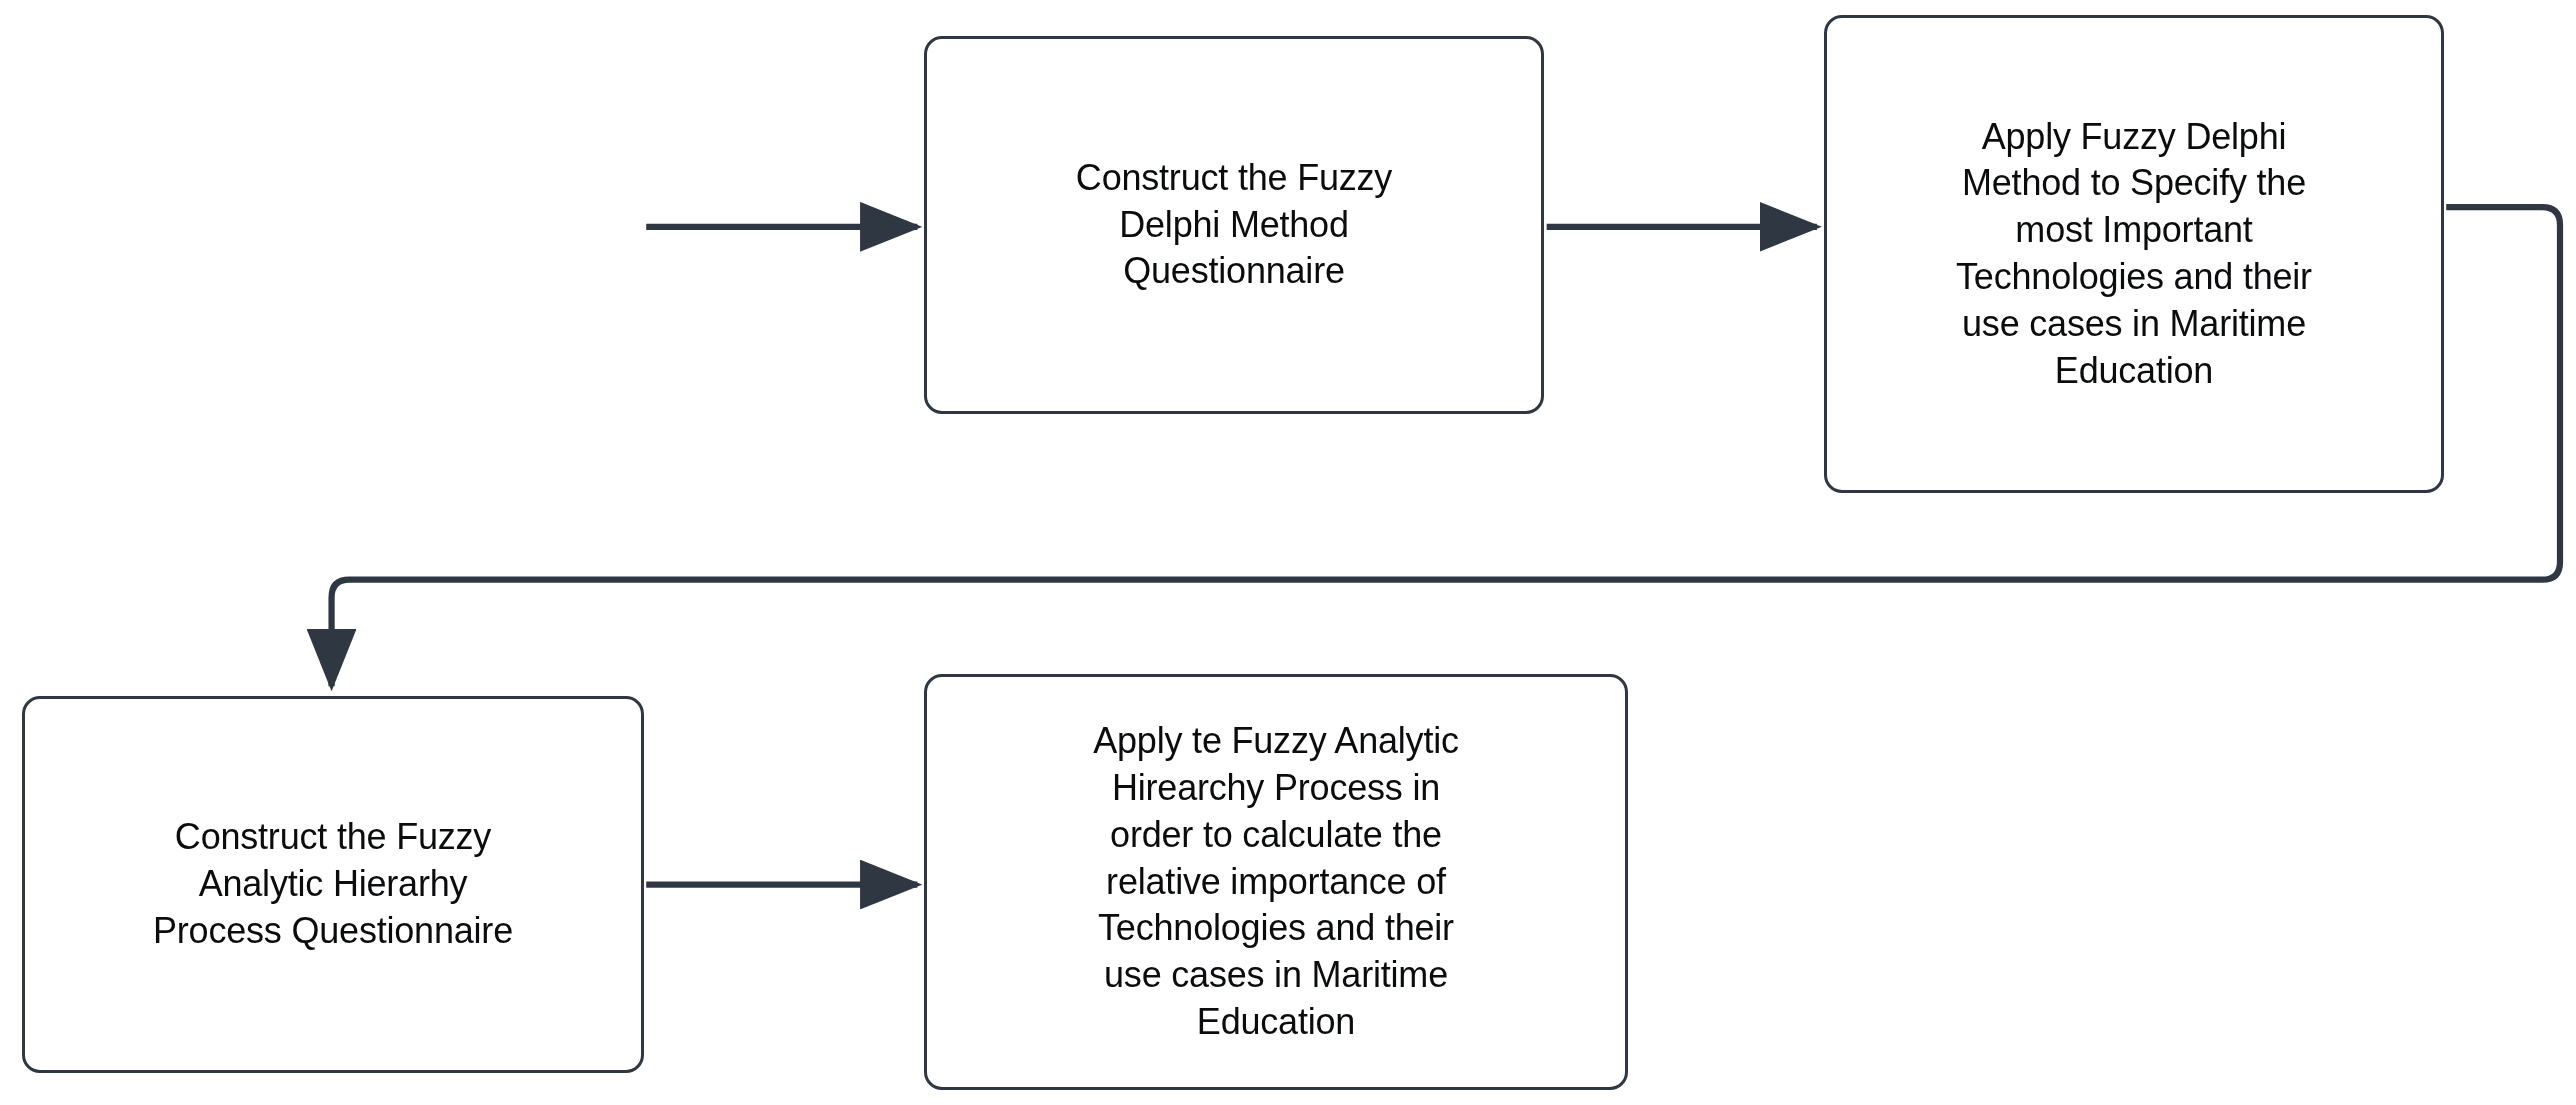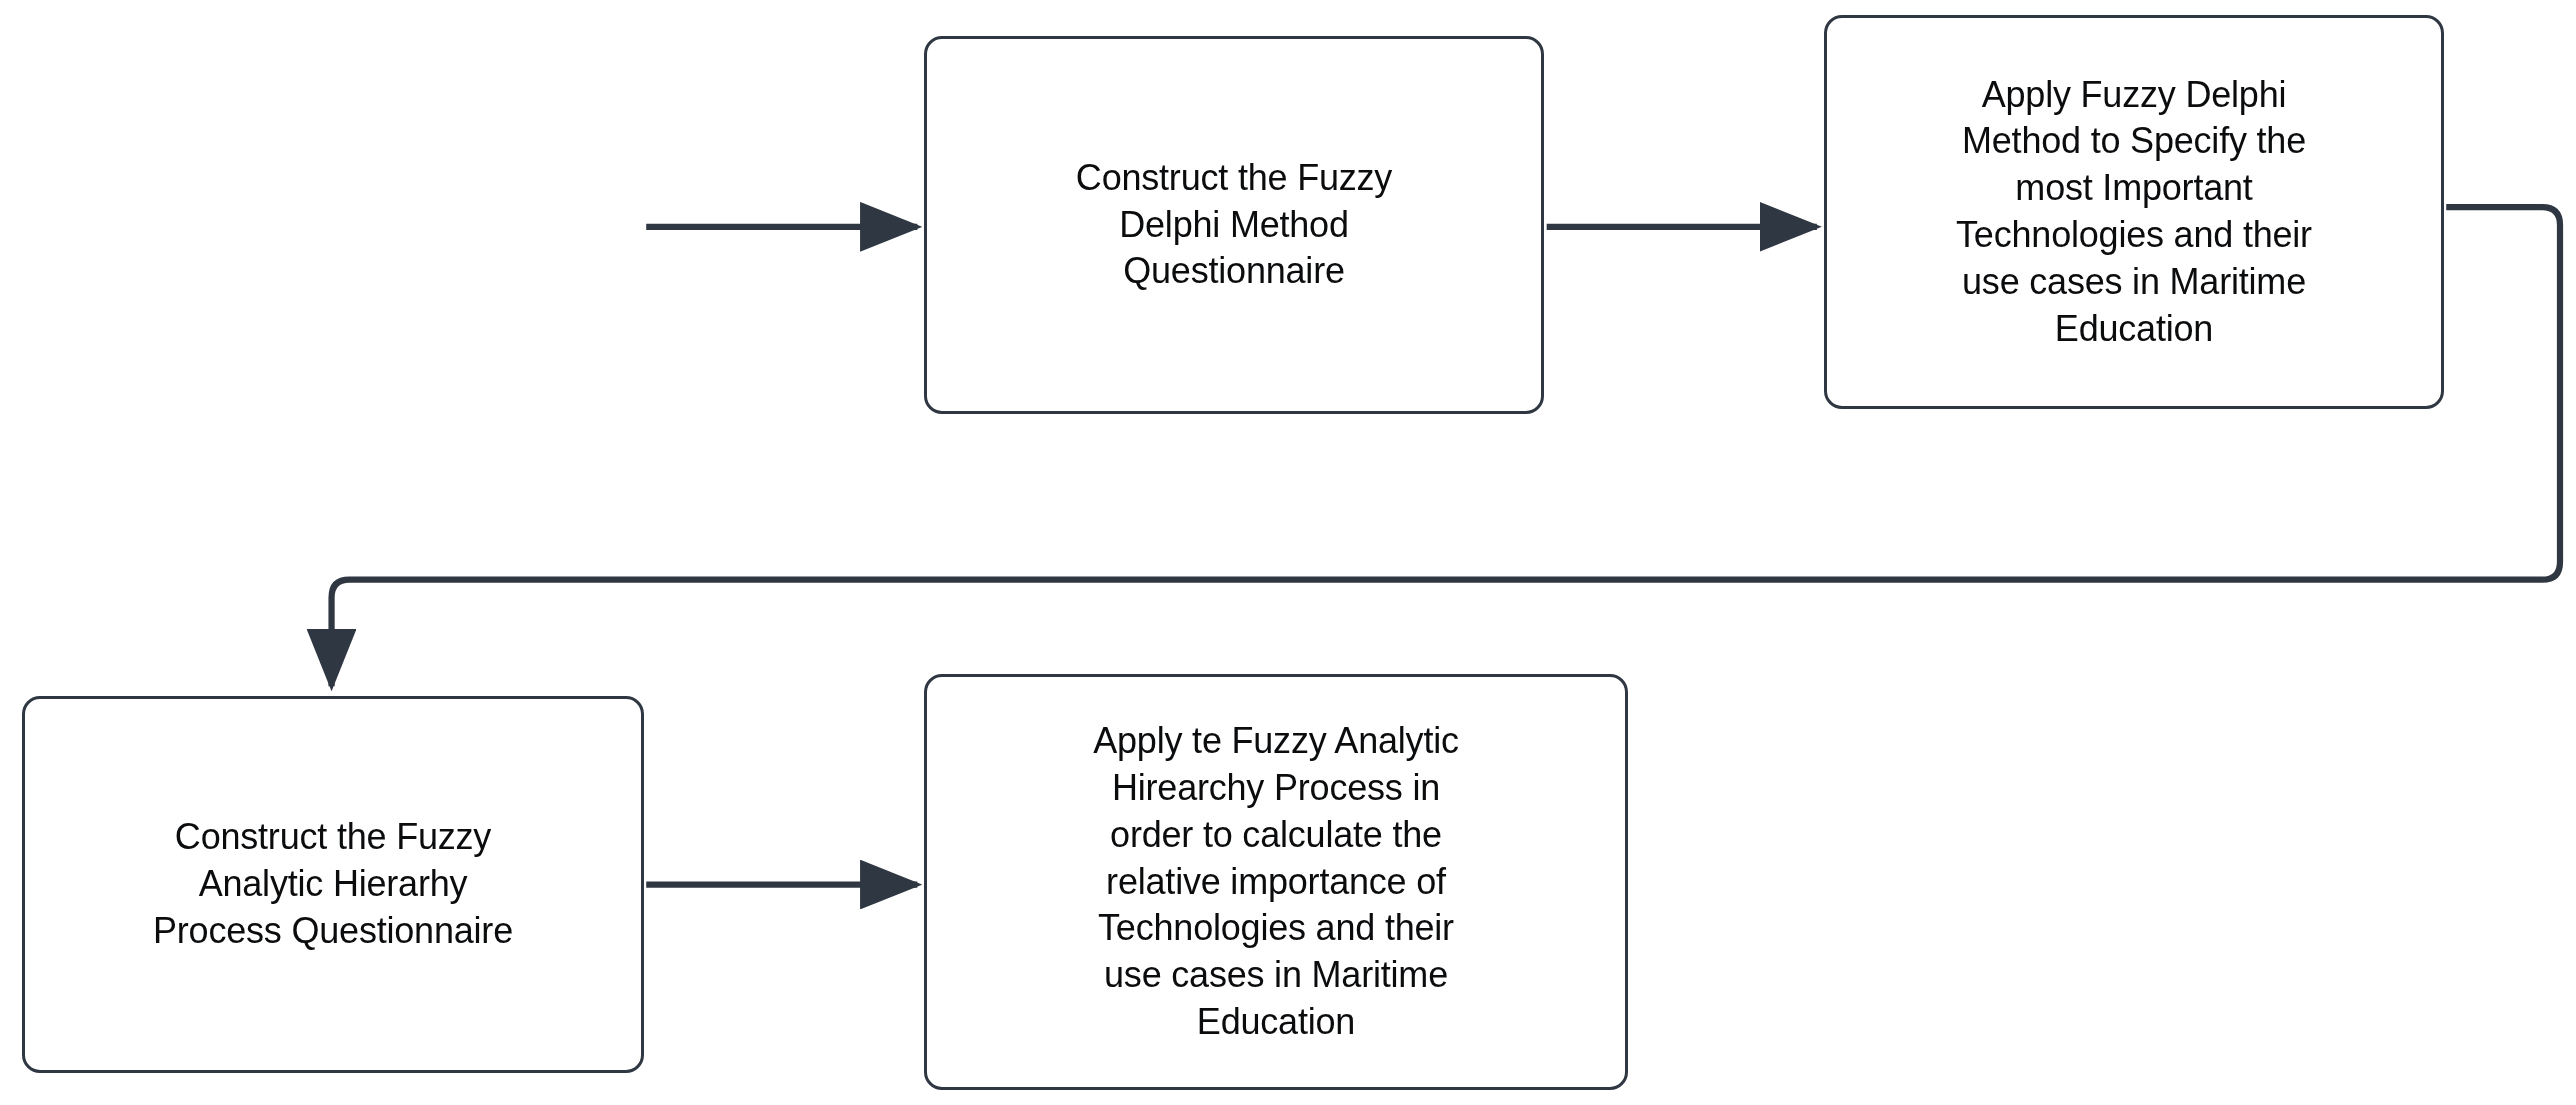--- a/index.html
+++ b/index.html
@@ -41,21 +41,21 @@
     font-size: 36px;
     line-height: 1.30;
     color: #0b0c0e;
     text-align: center;
     white-space: pre-line;
     letter-spacing: -0.2px;
   }
   
   #node-1 { left: 22px;   top: 38px;  width: 622px; height: 375px; }
   #node-2 { left: 924px; top: 36px;  width: 620px; height: 378px; }
-  #node-3 { left: 1824px; top: 15px;  width: 620px; height: 394px; }
+  #node-3 { left: 1824px; top: 15px;  width: 620px; height: 478px; }
   #node-4 { left: 22px;   top: 696px; width: 622px; height: 377px; }
   #node-5 { left: 924px; top: 674px; width: 704px; height: 416px; }
 </style>
 </head>
 <body>
 
 <div id="canvas">
 
   <svg id="edge-layer" viewBox="0 0 2898 1244" width="2576" height="1106" xmlns="http://www.w3.org/2000/svg">
     <defs>

